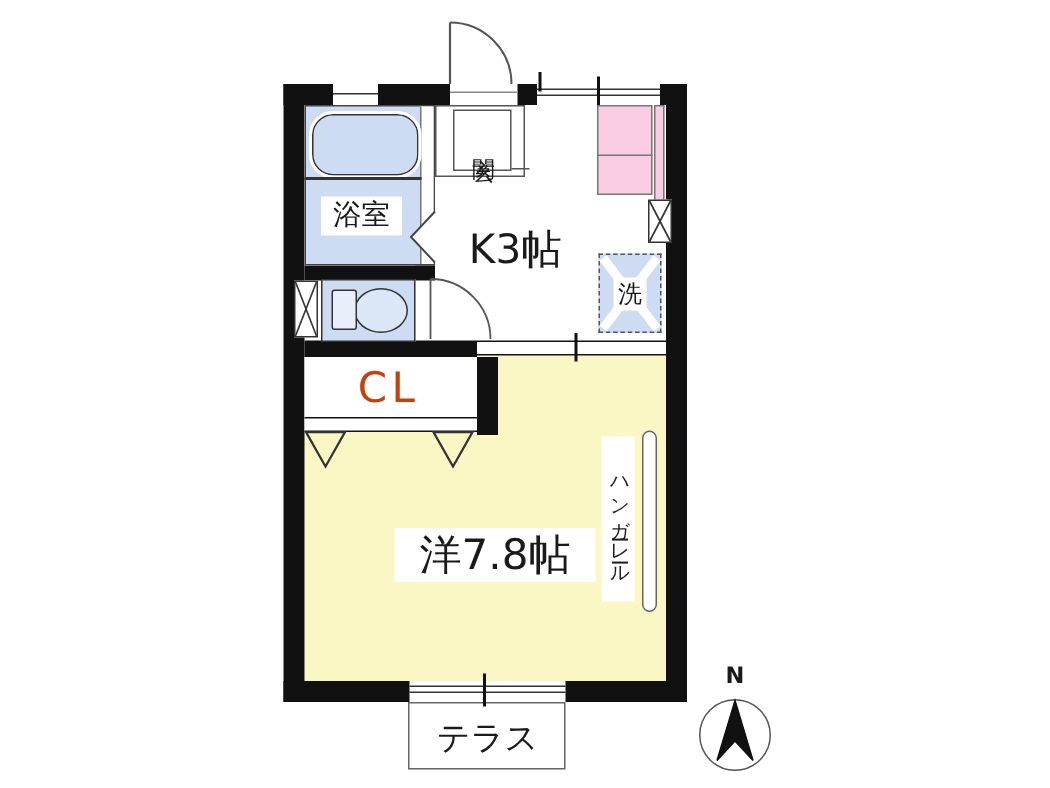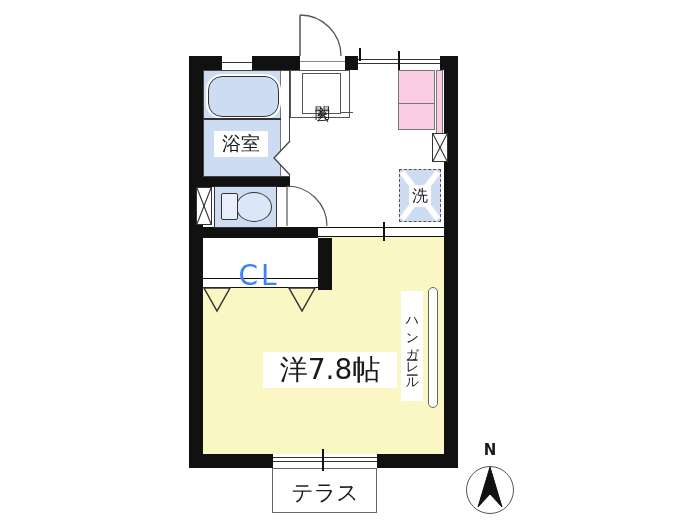--- a/index.html
+++ b/index.html
@@ -107,21 +107,22 @@
     <line x1="433" y1="134" x2="447" y2="161" stroke="#333" stroke-width="1.1"></line>
     <line x1="447" y1="134" x2="433" y2="161" stroke="#333" stroke-width="1.1"></line>
 
     <line x1="402" y1="172" x2="438" y2="219" stroke="#ffffff" stroke-width="6"></line>
     <line x1="438" y1="172" x2="402" y2="219" stroke="#ffffff" stroke-width="6"></line>
 
     <polygon points="490,467 502,507 490,494 478,507" fill="#111" stroke="#111" stroke-width="1"></polygon>
   </svg>
 
   <div class="lbl vtext" style="left:304px;top:76px;width:35px;height:36px;font-size:15px;background:transparent;">玄関</div>
+  <div class="lbl" style="left:296px;top:148px;width:95px;height:38px;font-size:27px;">K3帖</div>
   <div class="lbl" style="left:214px;top:131px;width:54px;height:26px;font-size:19px;">浴室</div>
   <div class="lbl" style="left:409px;top:185px;width:22px;height:22px;font-size:16px;">洗</div>
-  <div class="lbl" style="left:228px;top:260px;width:62px;height:31px;font-size:28px;letter-spacing:3px;color:#3b82f6;background:transparent;">CL</div>
+  <div class="lbl" style="left:228px;top:243px;width:62px;height:31px;font-size:28px;letter-spacing:3px;color:#c2410c;background:transparent;">CL</div>
   <div class="lbl" style="left:263px;top:352px;width:134px;height:36px;font-size:28px;">洋7.8帖</div>
   <div class="lbl vtext" style="left:401px;top:291px;width:22px;height:110px;font-size:13px;">ハンガーレール</div>
   <div class="lbl" style="left:283px;top:479px;width:84px;height:28px;font-size:22px;background:transparent;">テラス</div>
   <div class="lbl" style="left:479px;top:442px;width:22px;height:18px;font-size:15px;font-weight:bold;background:transparent;">N</div>
 
 </div>
 
 </body></html>

